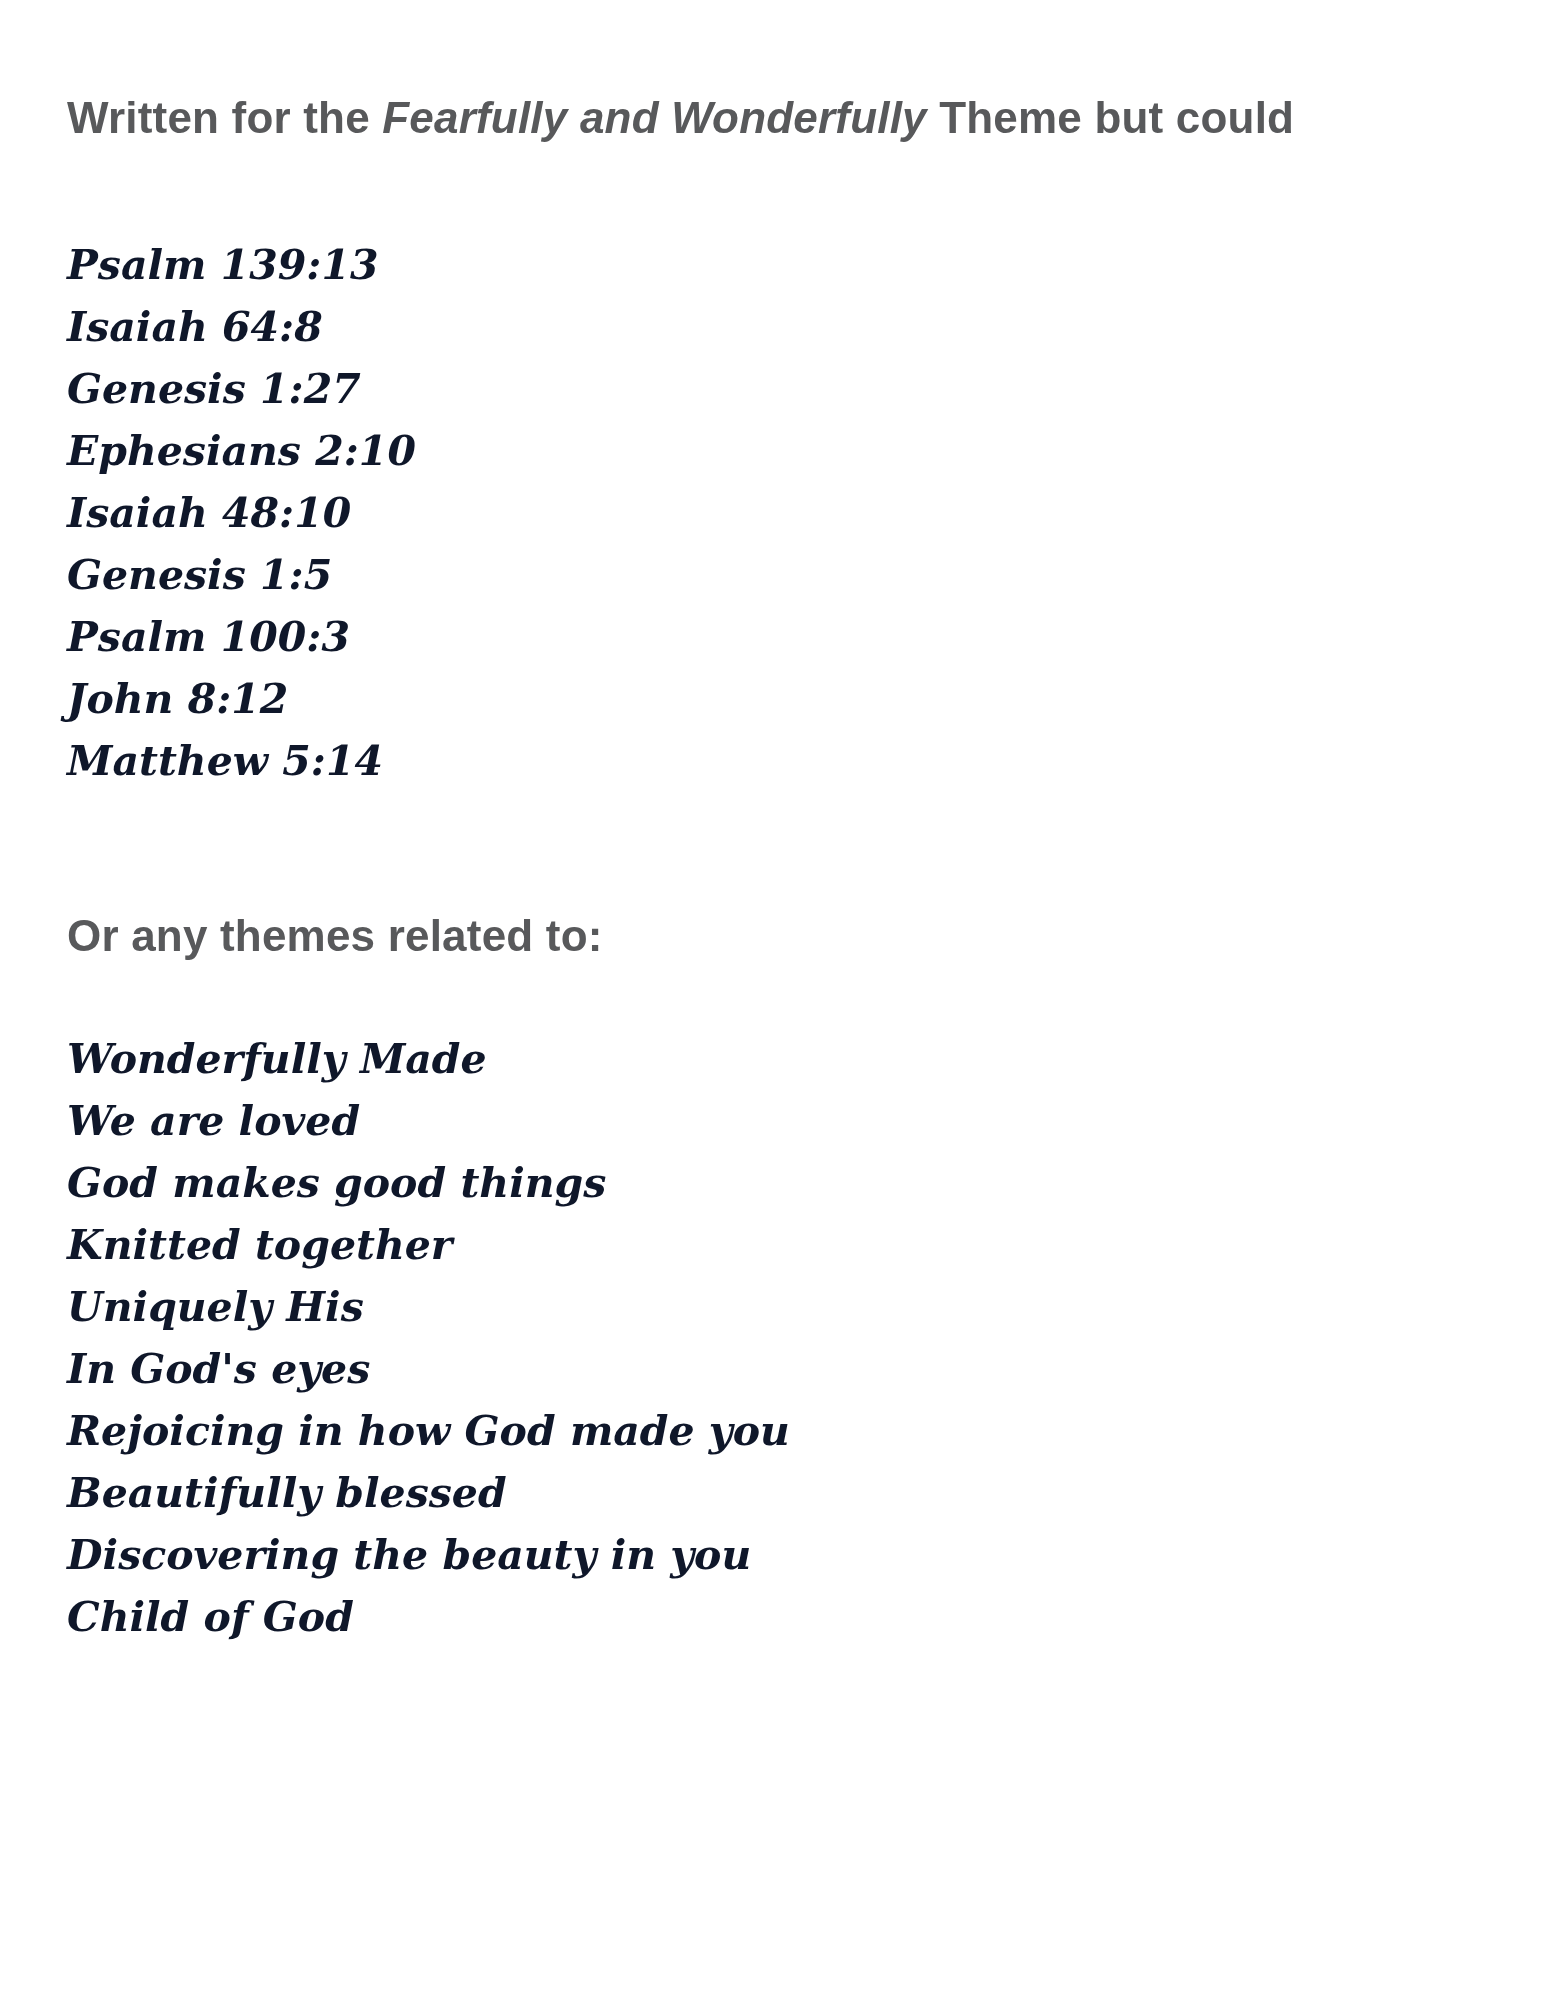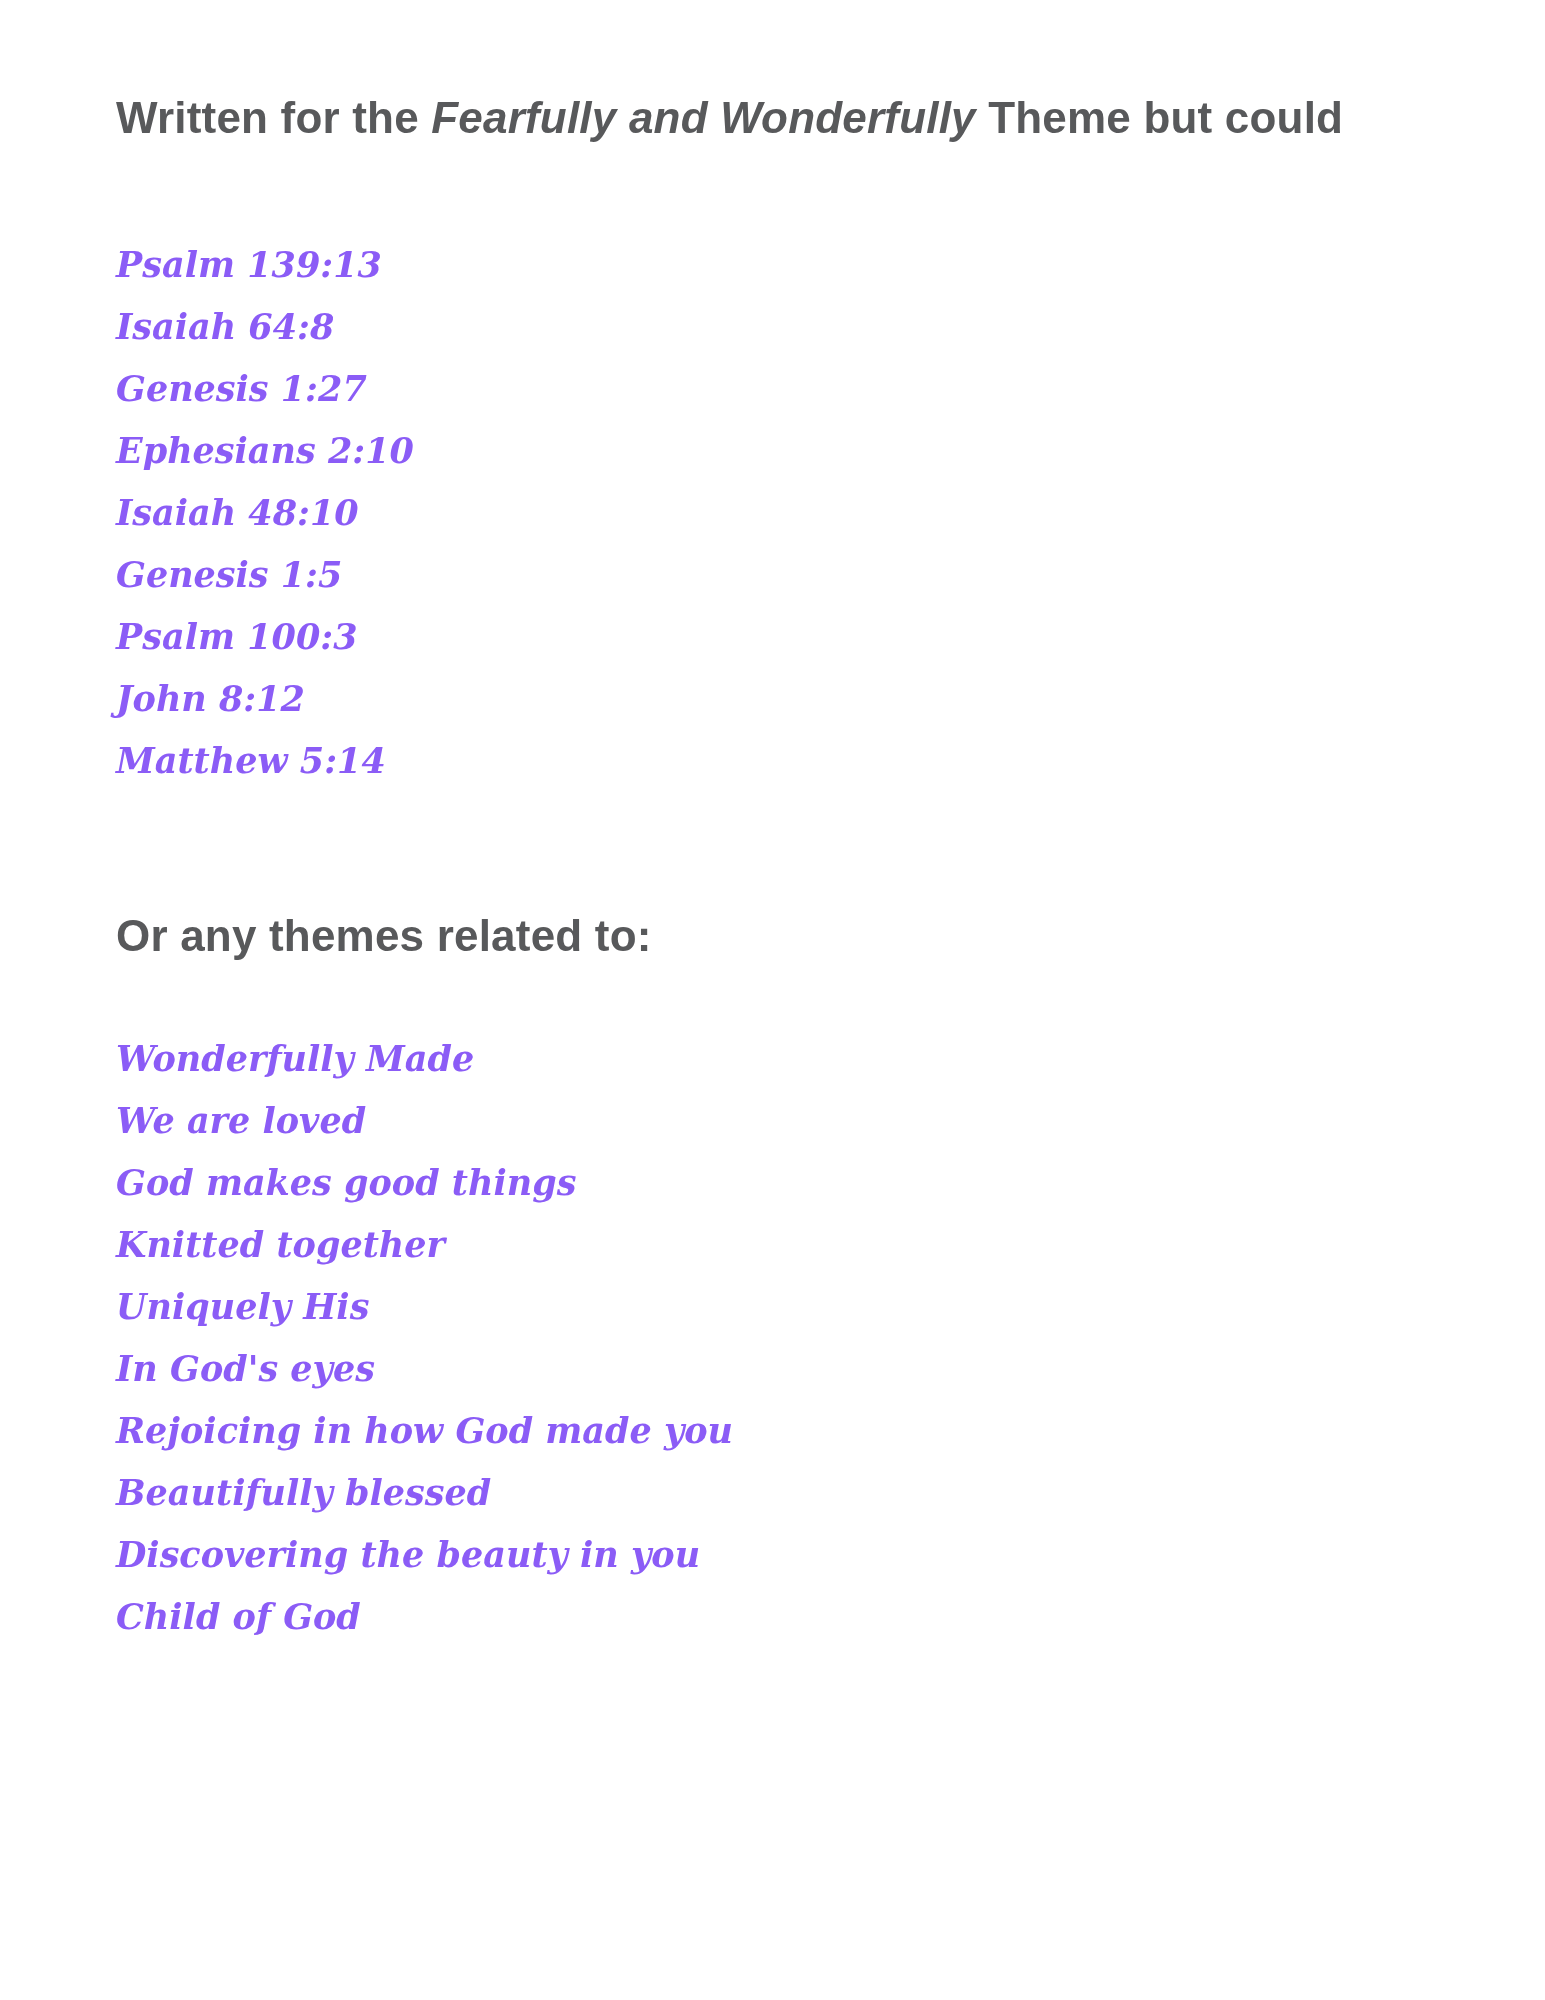--- a/index.html
+++ b/index.html
@@ -10,40 +10,40 @@
   body {
     width: 1545px;
     height: 2000px;
     overflow: hidden;
     font-family: "Liberation Sans", sans-serif;
   }
   .page {
     box-sizing: border-box;
     width: 1545px;
     height: 1436px;
-    padding: 86px 60px 0 116px;
+    padding: 86px 60px 0 67px;
     background: #ffffff;
   }
   .heading {
     font-size: 44px;
     font-weight: 700;
     color: #58595b;
     line-height: 64px;
     letter-spacing: 0.2px;
     max-width: 1420px;
   }
   .heading .em {
     font-style: italic;
   }
   .script-list {
     font-family: "DejaVu Serif", serif;
     font-style: italic;
     font-weight: 700;
-    font-size: 35px;
-    color: #8b5cf6;
+    font-size: 41px;
+    color: #0f172a;
     line-height: 62px;
     letter-spacing: 0px;
   }
   #scripture-list {
     margin-top: 84px;
   }
   #themes-heading {
     margin-top: 112px;
   }
   #themes-list {

